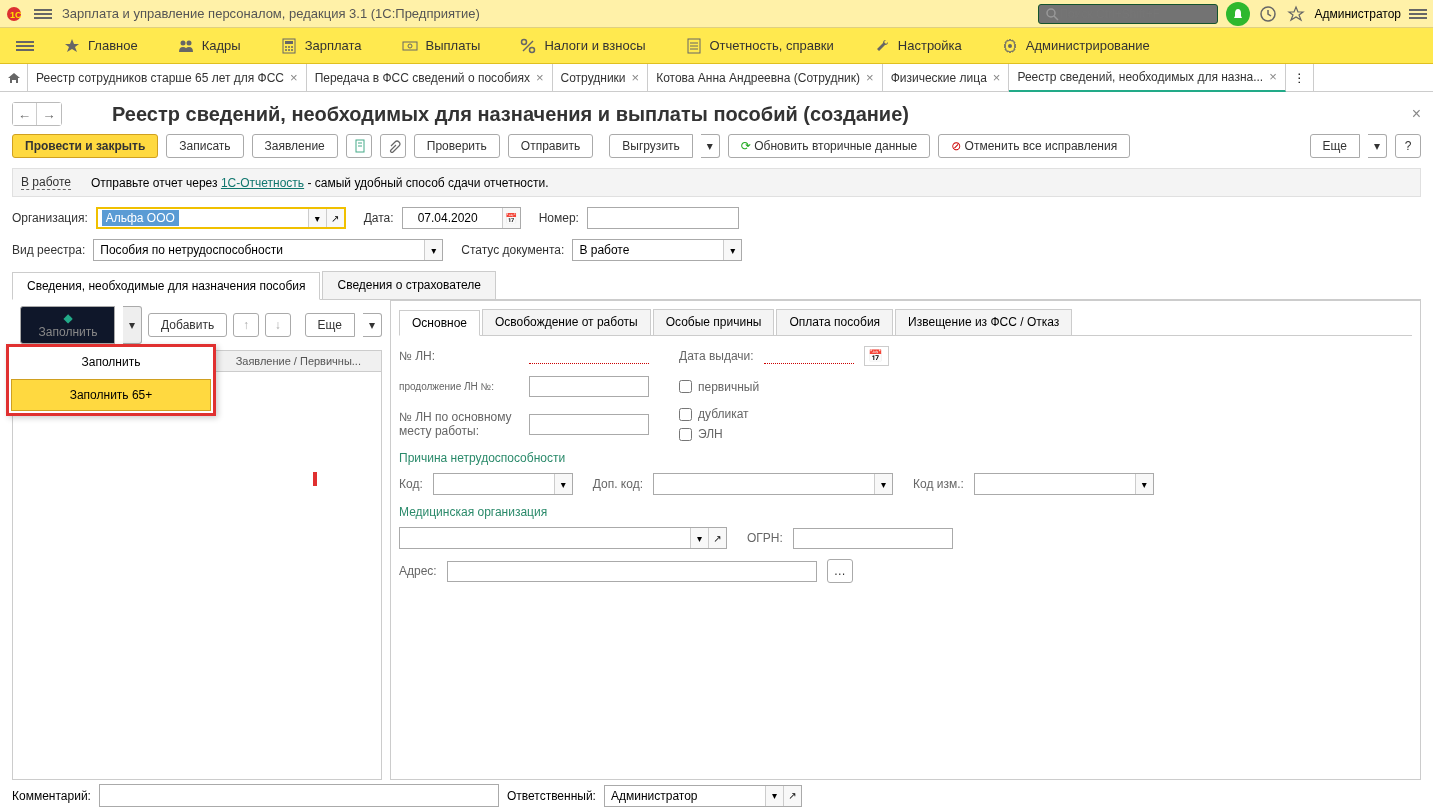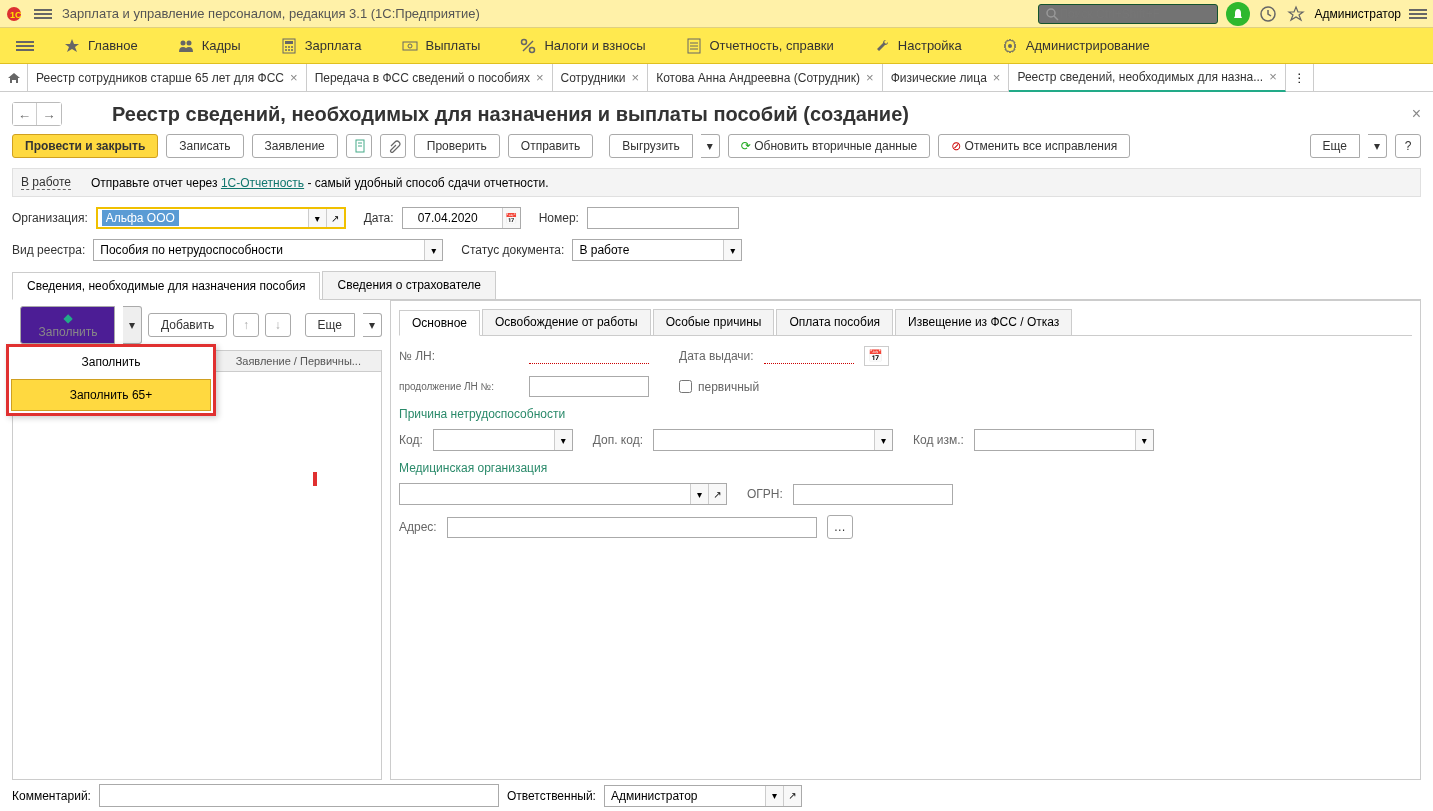--- a/index.html
+++ b/index.html
@@ -337,21 +337,21 @@
 
   <div class="subtabs">
     <div class="subtab active">Сведения, необходимые для назначения пособия</div>
     <div class="subtab">Сведения о страхователе</div>
   </div>
 
   <div class="panel-body">
     <div class="left-panel">
       <div class="left-toolbar">
         <div class="btn-group" style="position:relative">
-          <button class="btn" style="background:#4c1d95;color:#888;padding-left:13px;">
+          <button class="btn" style="background:#0f172a;color:#888;padding-left:13px;">
             <span style="color:#2a8">◆</span> <span>Заполнить</span>
           </button>
           <button class="btn" style="padding:4px 6px;background:#eee">▾</button>
         </div>
         <button class="btn">Добавить</button>
         <button class="btn icon-only" style="color:#aaa">↑</button>
         <button class="btn icon-only" style="color:#aaa">↓</button>
         <div class="btn-group">
           <button class="btn">Еще</button>
           <button class="btn" style="padding:4px 6px">▾</button>
@@ -393,20 +393,34 @@
 
       <div class="field-row">
         <label style="width:120px;font-size:10px">продолжение ЛН №:</label>
         <input class="small-input" style="">
         <div class="checkbox-row" style="margin-left:20px">
           <input type="checkbox" style="">
           <label>первичный</label>
         </div>
       </div>
 
+      <div class="field-row">
+        <label style="width:120px">№ ЛН по основному месту работы:</label>
+        <input class="small-input" style="">
+        <div style="margin-left:20px">
+          <div class="checkbox-row">
+            <input type="checkbox" style="">
+            <label>дубликат</label>
+          </div>
+          <div class="checkbox-row" style="margin-top:6px">
+            <input type="checkbox" style="">
+            <label>ЭЛН</label>
+          </div>
+        </div>
+      </div>
 
       <div class="section-title">Причина нетрудоспособности</div>
       <div class="field-row">
         <label>Код:</label>
         <div class="input-combo">
             <input style="width: 120px;">
             <div class="dd">▾</div>
           </div>
         <label style="margin-left:10px">Доп. код:</label>
         <div class="input-combo">

